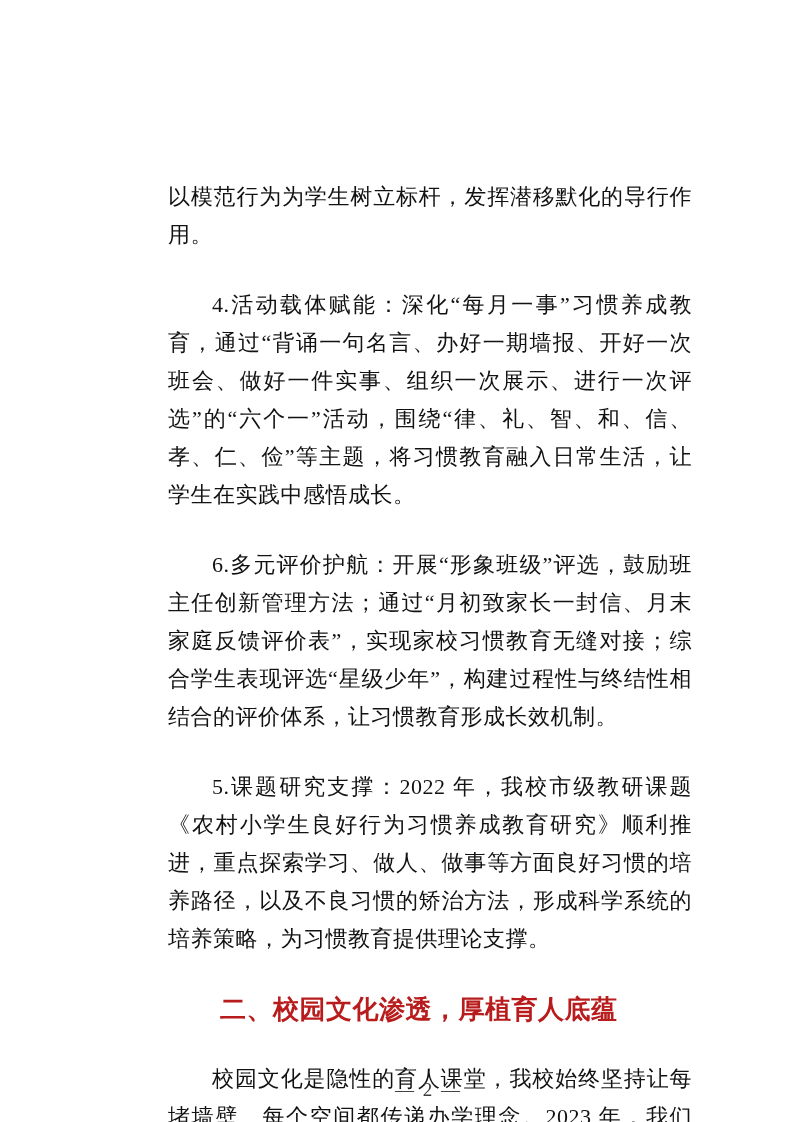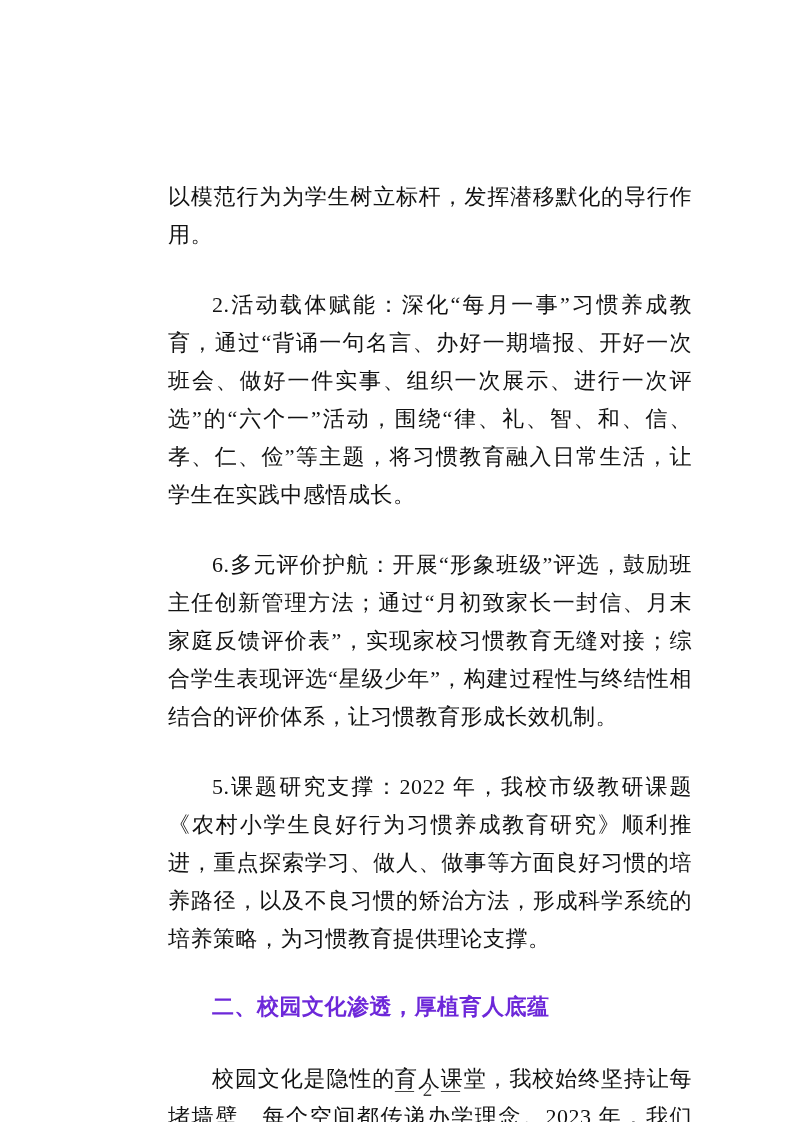--- a/index.html
+++ b/index.html
@@ -29,47 +29,47 @@
     text-align: justify;
     text-justify: inter-ideograph;
     letter-spacing: 0.5px;
     text-indent: 2em;
     word-break: break-all;
   }
   .para.no-indent {
     text-indent: 0;
   }
   .section-heading {
-    font-family: Liberation Mono, monospace;
+    font-family: Liberation Sans, sans-serif;
     font-weight: bold;
-    font-size: 22px;
+    font-size: 26px;
     line-height: 38px;
     text-indent: 2em;
-    color: #6d28d9;
+    color: #b91c1c;
     letter-spacing: 0.5px;
   }
   .footer {
     position: absolute;
     top: 1028px;
     left: 0;
     width: 793px;
     text-align: center;
     font-size: 19px;
     line-height: 28px;
     color: #3a3a3a;
     letter-spacing: 2px;
   }
 </style>
 </head>
 <body>
 
 <div class="page">
   <div class="doc-body">
     <p class="para no-indent">以模范行为为学生树立标杆，发挥潜移默化的导行作用。</p>
-    <p class="para">2.活动载体赋能：深化“每月一事”习惯养成教育，通过“背诵一句名言、办好一期墙报、开好一次班会、做好一件实事、组织一次展示、进行一次评选”的“六个一”活动，围绕“律、礼、智、和、信、孝、仁、俭”等主题，将习惯教育融入日常生活，让学生在实践中感悟成长。</p>
+    <p class="para">4.活动载体赋能：深化“每月一事”习惯养成教育，通过“背诵一句名言、办好一期墙报、开好一次班会、做好一件实事、组织一次展示、进行一次评选”的“六个一”活动，围绕“律、礼、智、和、信、孝、仁、俭”等主题，将习惯教育融入日常生活，让学生在实践中感悟成长。</p>
     <p class="para">6.多元评价护航：开展“形象班级”评选，鼓励班主任创新管理方法；通过“月初致家长一封信、月末家庭反馈评价表”，实现家校习惯教育无缝对接；综合学生表现评选“星级少年”，构建过程性与终结性相结合的评价体系，让习惯教育形成长效机制。</p>
     <p class="para">5.课题研究支撑：2022 年，我校市级教研课题《农村小学生良好行为习惯养成教育研究》顺利推进，重点探索学习、做人、做事等方面良好习惯的培养路径，以及不良习惯的矫治方法，形成科学系统的培养策略，为习惯教育提供理论支撑。</p>
     <div class="section-heading">二、校园文化渗透，厚植育人底蕴</div>
     <p class="para">校园文化是隐性的育人课堂，我校始终坚持让每堵墙壁、每个空间都传递办学理念。2023 年，我们进一步优化校园环境布局：教学楼南面的“习惯决定性格，性格决定命运”“千里始于足下，高山起于微尘”等标语，时刻提醒学生习惯养成的重要性；</p>
   </div>
 
   <div class="footer">— 2 —</div>
 </div>
 
 </body></html>

